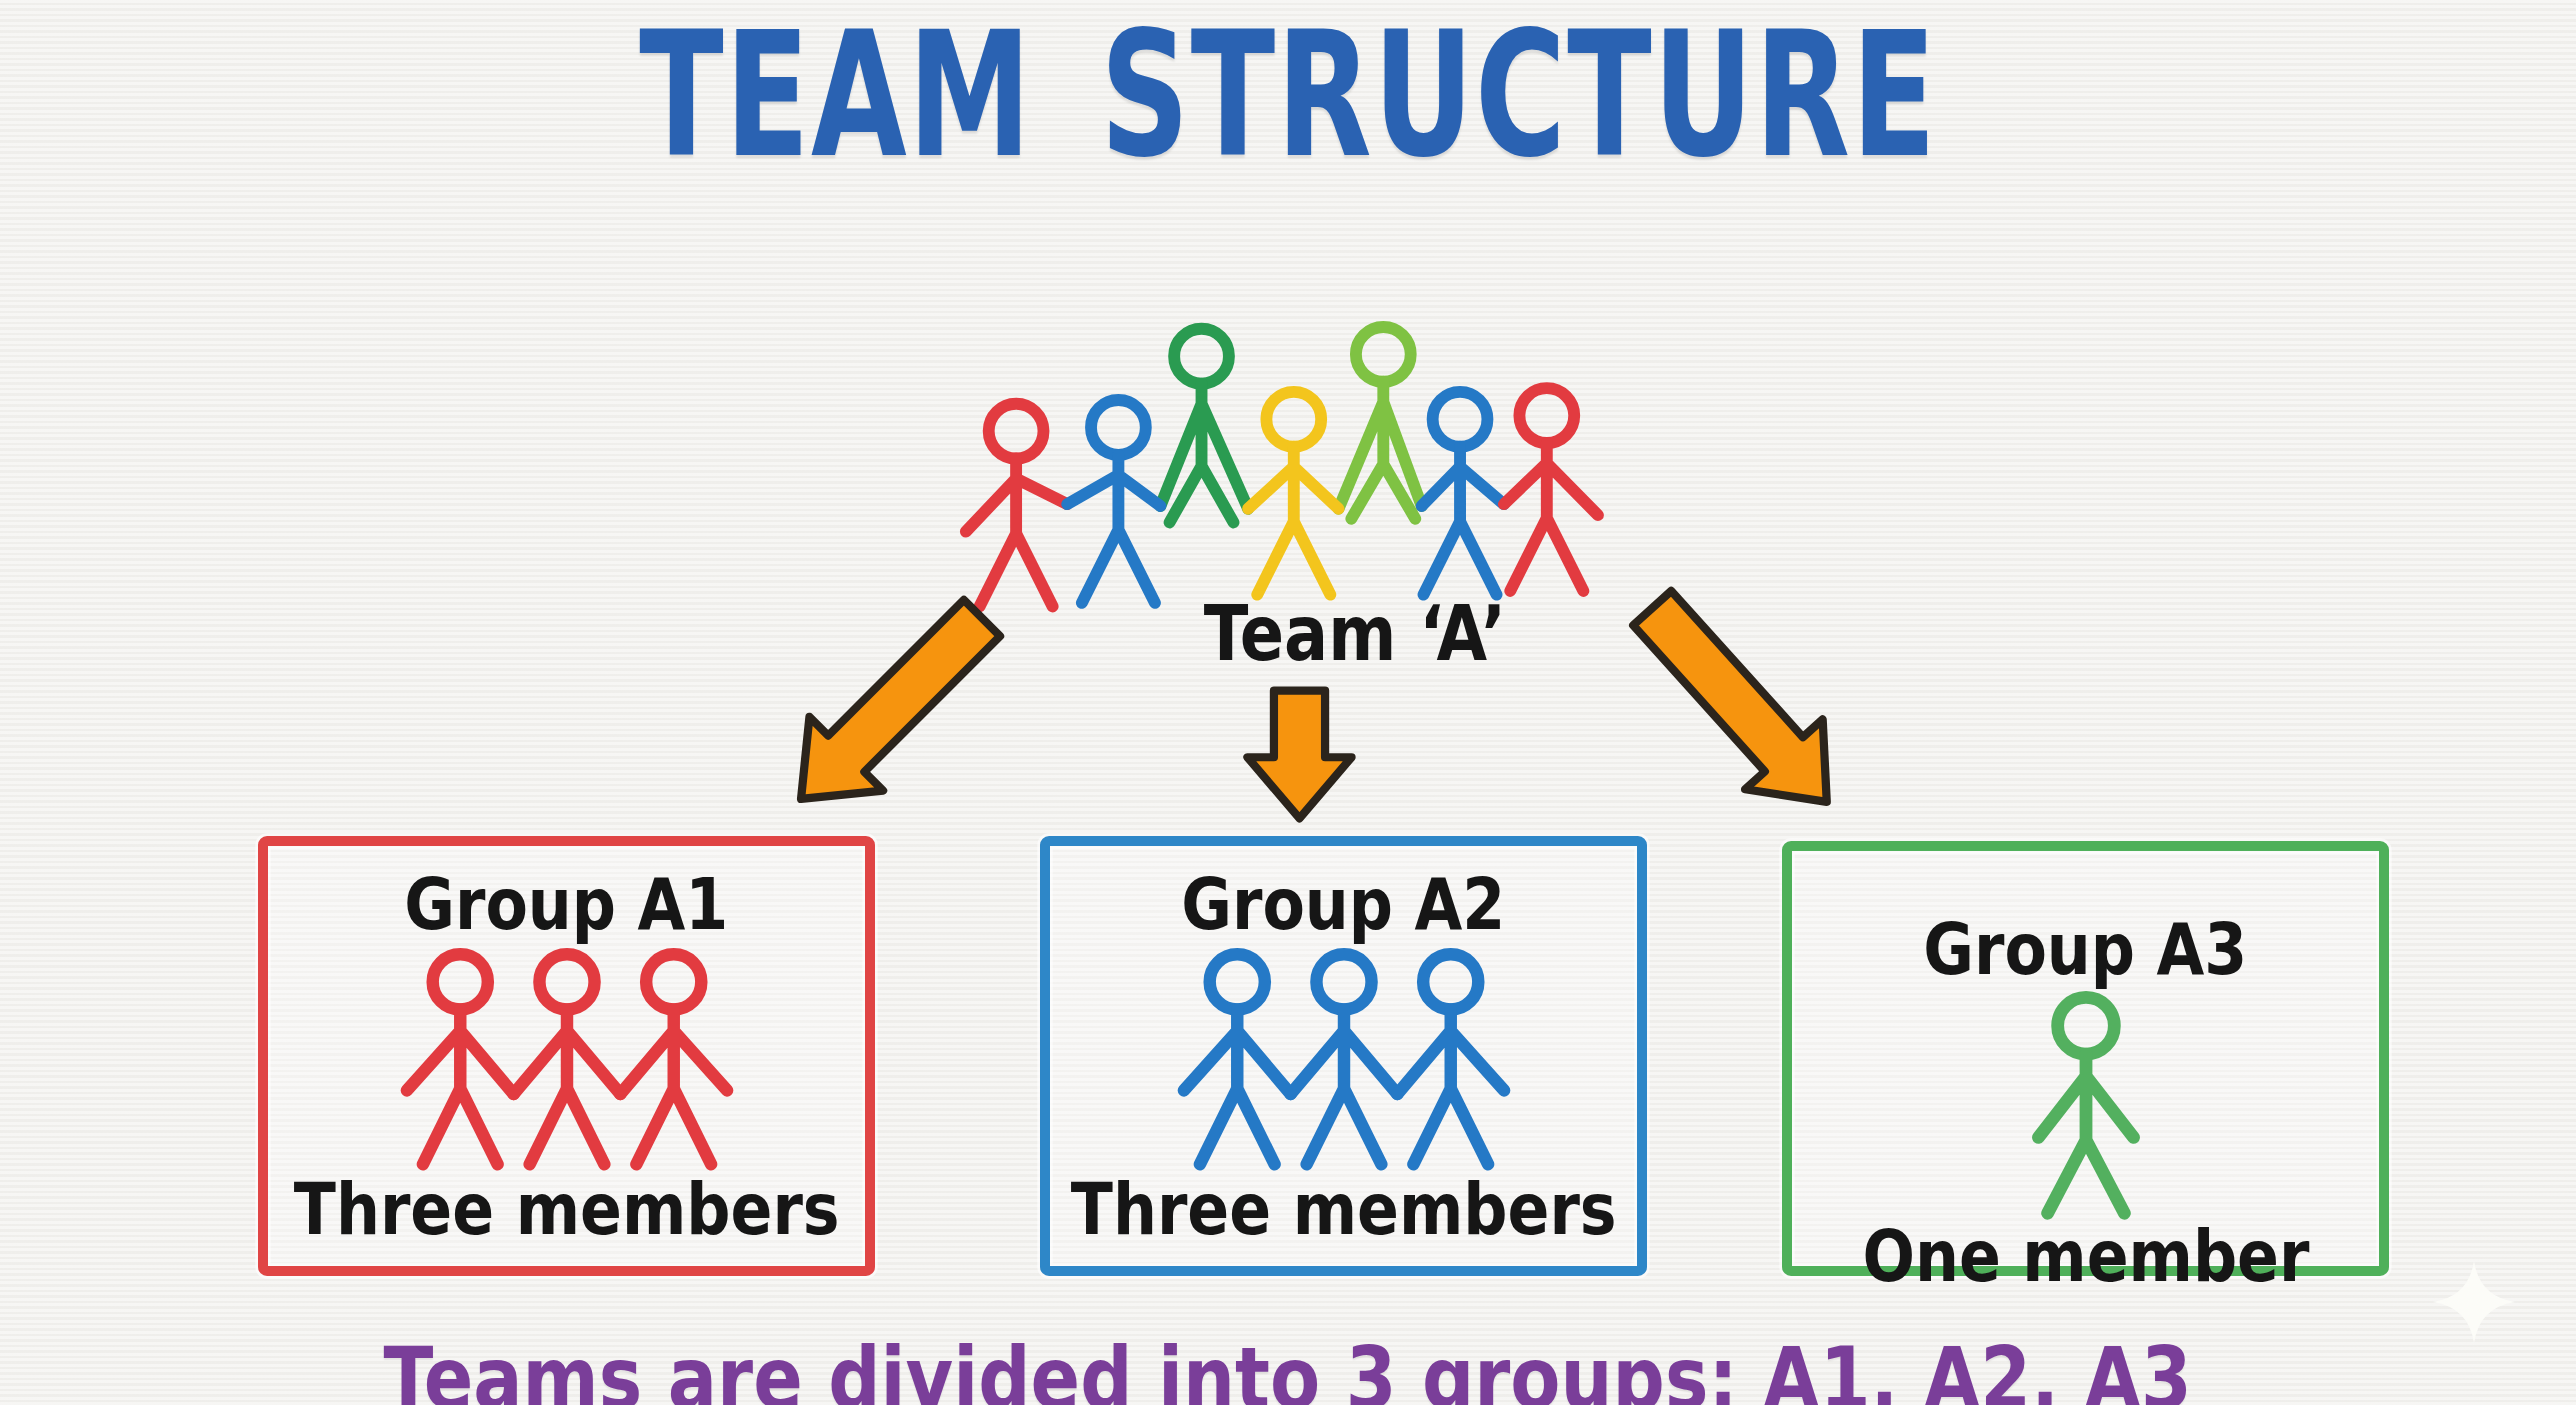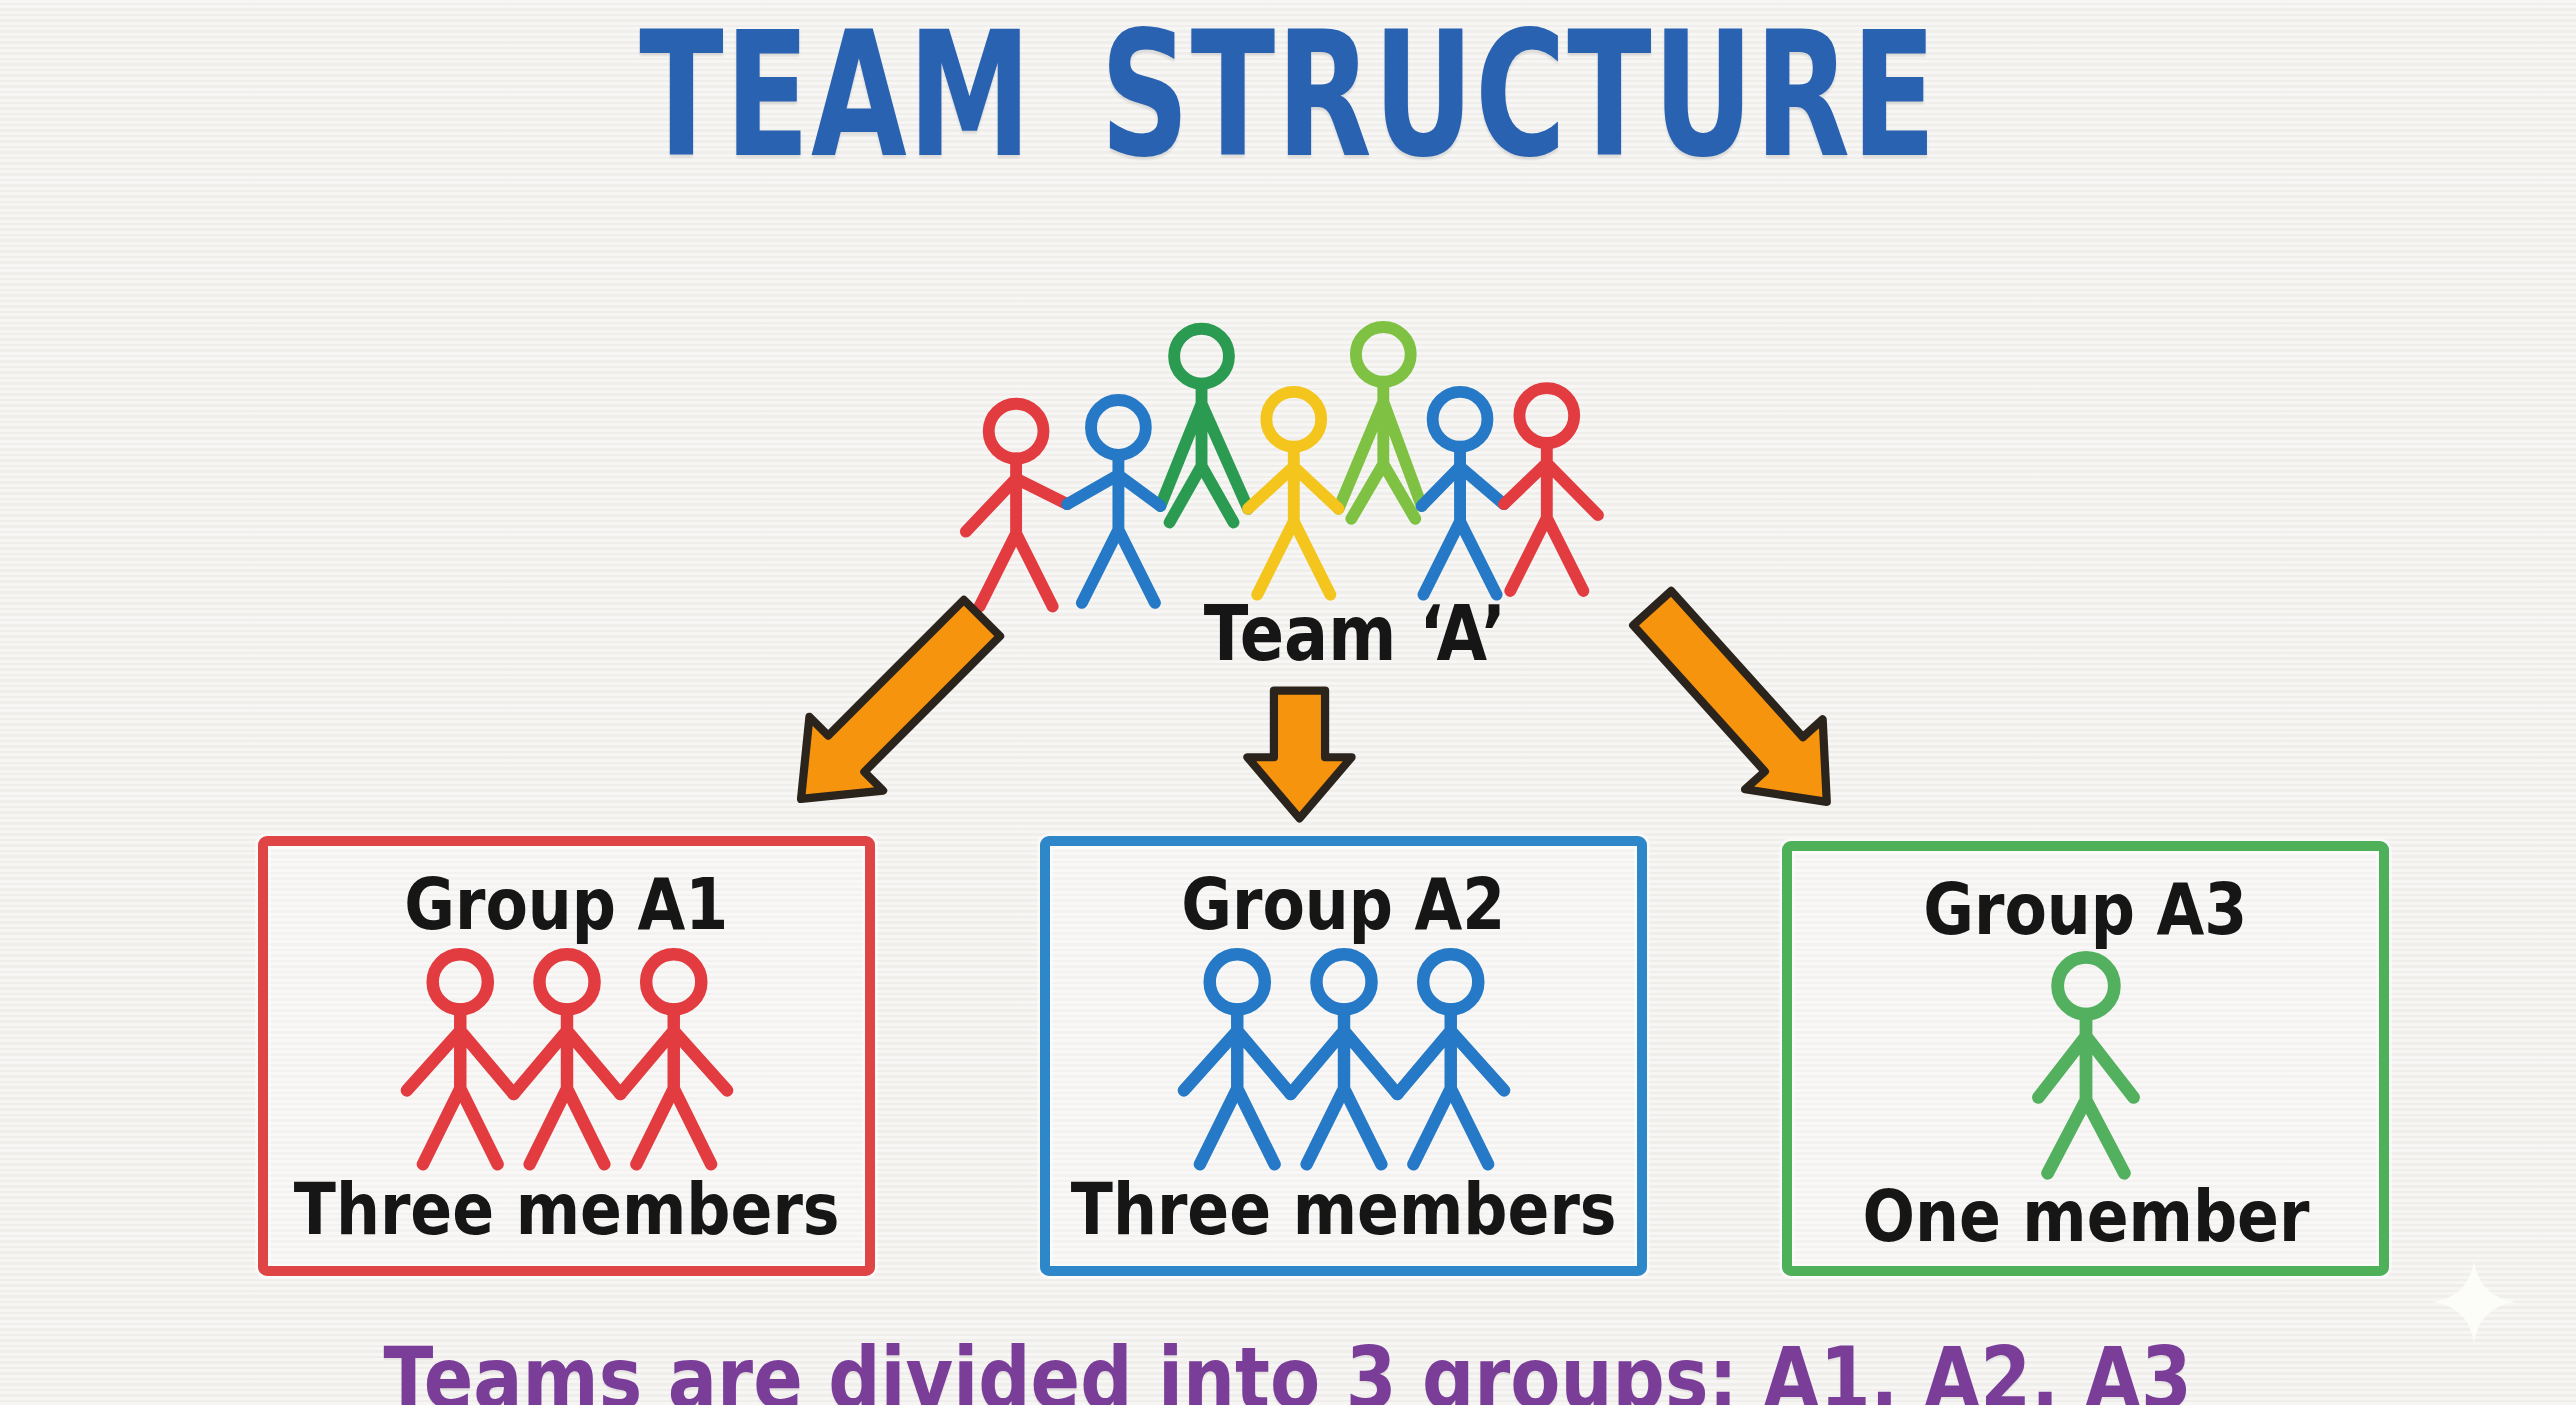--- a/index.html
+++ b/index.html
@@ -134,21 +134,21 @@
           <circle cx="310" cy="40" r="31"></circle>
           <path d="M310 71 L310 160 M310 95 L250 166 M310 95 L370 162 M310 160 L268 245 M310 160 L352 245"></path>
         </g>
       </svg>
     <div class="group-count" style="color: rgb(22, 22, 22);">
       <span>Three members</span>
     </div>
   </div>
 
   <div id="box-a3" class="group-box" style="border-color: rgb(79, 176, 90);">
-    <div class="group-name" style="color: rgb(22, 22, 22);">
+    <div class="group-name" style="color: rgb(22, 22, 22); margin-top: 40px;">
       <span>Group A3</span>
     </div>
     <svg class="group-figs" width="128" height="229" viewBox="0 0 140 250">
         <g stroke="#53b05f" stroke-width="14" stroke-linecap="round" fill="none">
           <circle cx="70" cy="40" r="31"></circle>
           <path d="M70 71 L70 165 M70 95 L18 162 M70 95 L122 162 M70 165 L28 245 M70 165 L112 245"></path>
         </g>
       </svg>
     <div class="group-count" style="color: rgb(22, 22, 22);">
       <span>One member</span>

